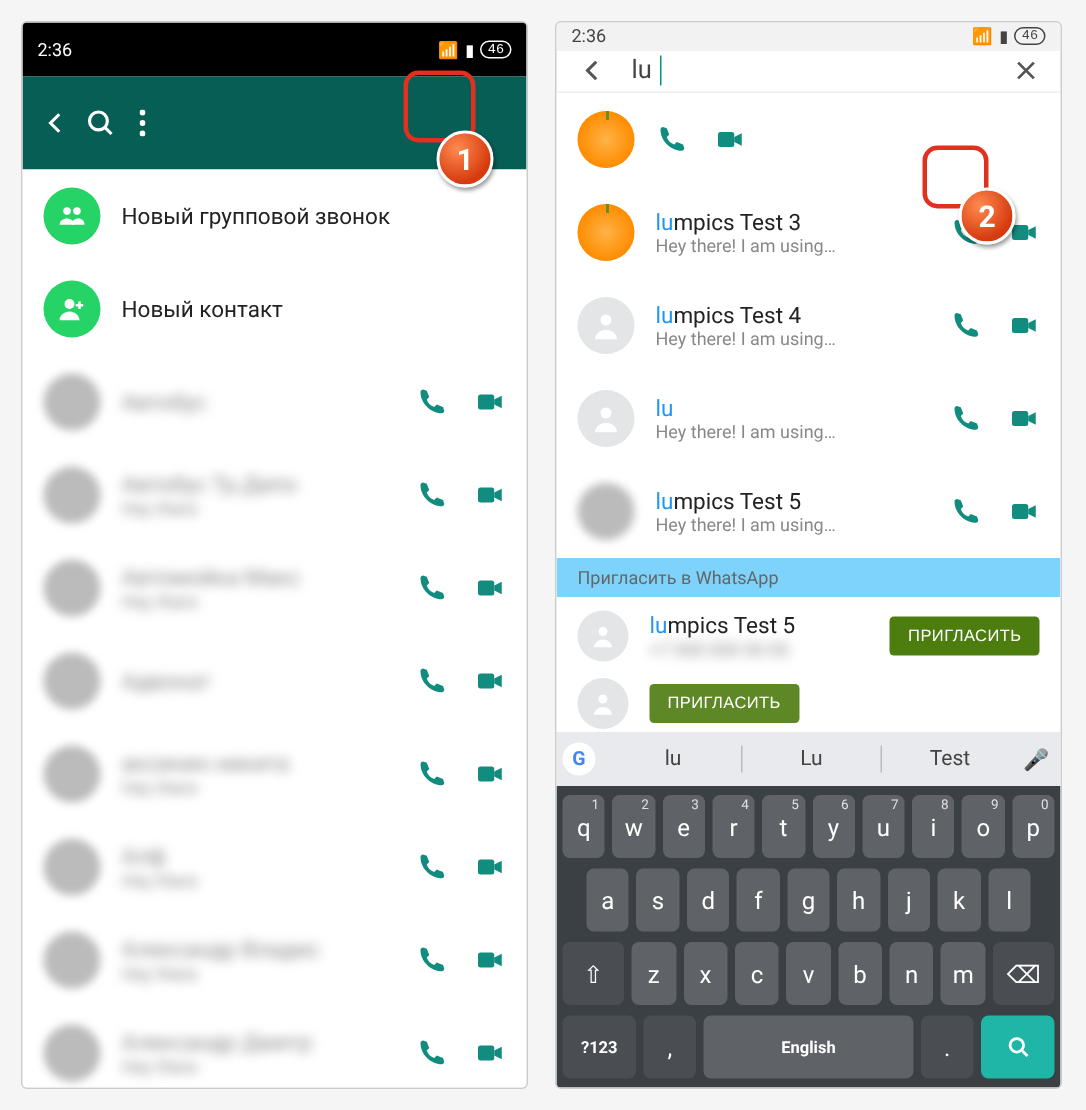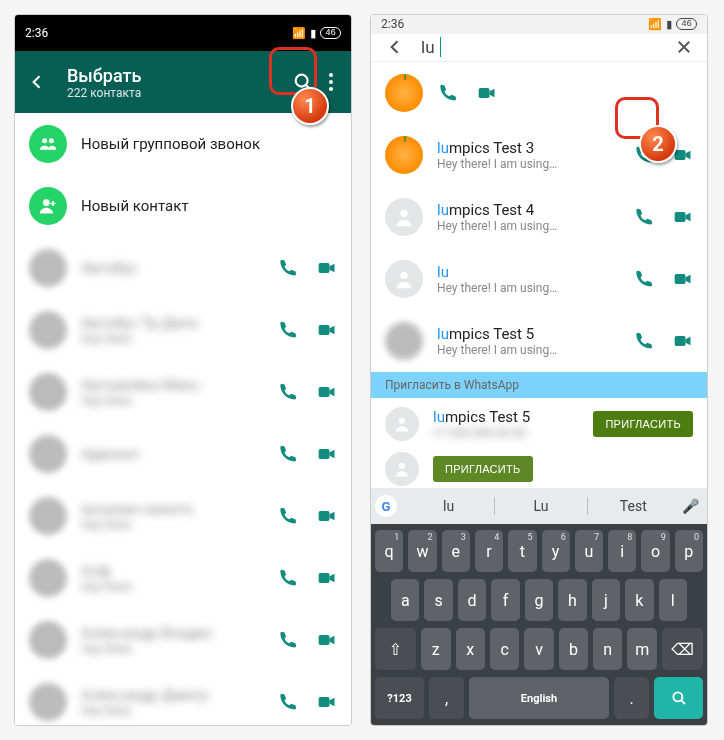--- a/index.html
+++ b/index.html
@@ -155,24 +155,20 @@
       <span class="batt">46</span>
     </span>
   </div>
 
   <div class="header">
     <div class="back">
       <svg width="20" height="20" viewBox="0 0 24 24" fill="none" stroke="white" stroke-width="2.5">
           <path d="M15 5l-7 7 7 7"></path>
         </svg>
     </div>
-    <div class="title-area">
-      <div class="title">Выбрать</div>
-      <div class="subtitle">222 контакта</div>
-    </div>
     <div class="search-btn">
       <svg width="22" height="22" viewBox="0 0 24 24" fill="none" stroke="white" stroke-width="2.3">
           <circle cx="10.5" cy="10.5" r="6.5"></circle>
           <path d="M20 20l-4.5-4.5"></path>
         </svg>
     </div>
     <div class="menu-btn">
       <svg width="4" height="18" viewBox="0 0 4 18" fill="white">
           <circle cx="2" cy="2" r="2"></circle>
           <circle cx="2" cy="9" r="2"></circle>

